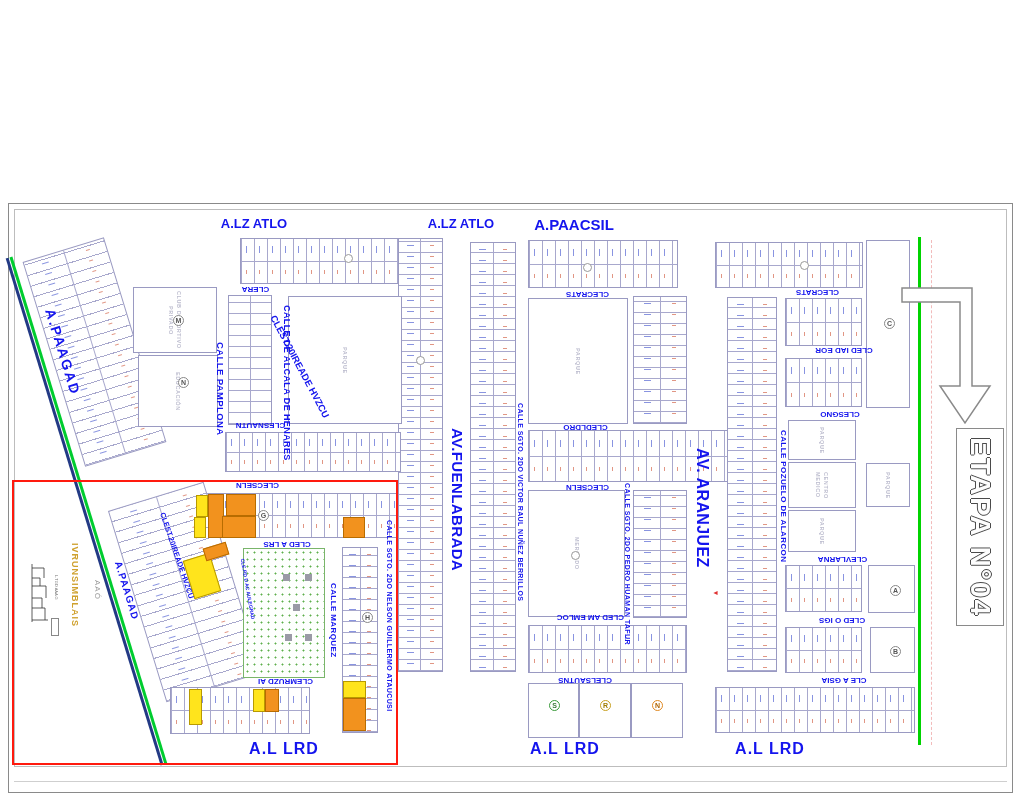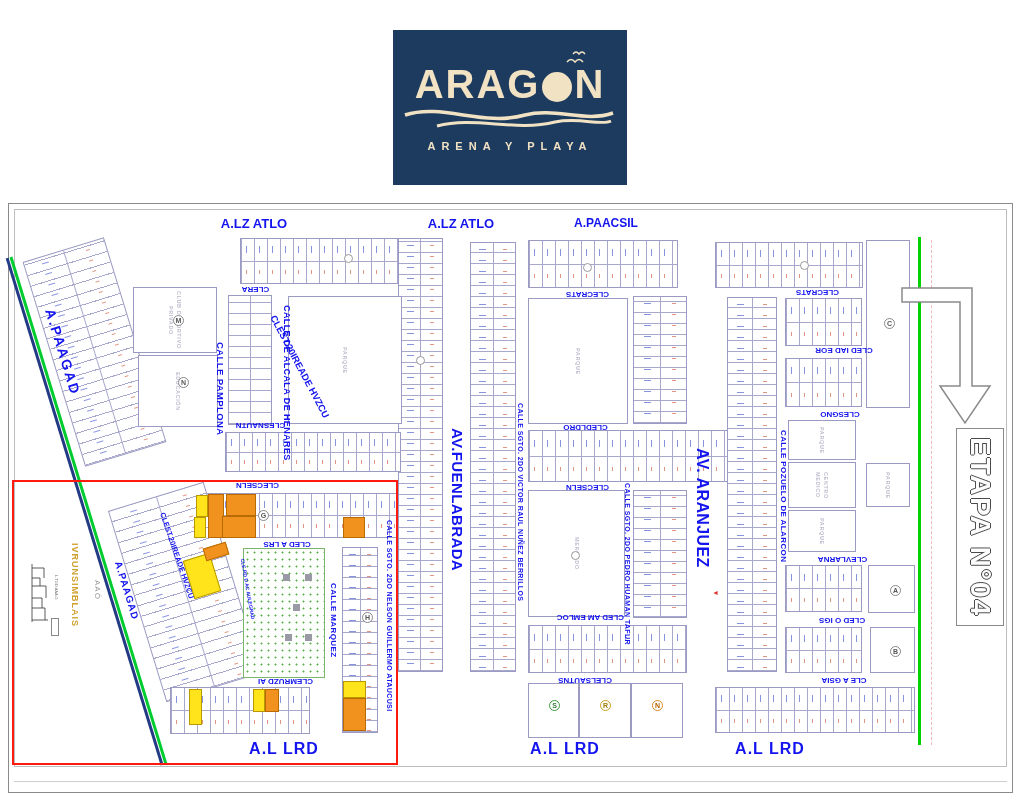--- a/index.html
+++ b/index.html
@@ -69,36 +69,20 @@
   .gold-v{position:absolute;left:70px;top:543px;writing-mode:vertical-rl;text-orientation:sideways;color:#cfa12f;font-weight:bold;font-size:9px;letter-spacing:1px;z-index:6;}
   .gray-v{position:absolute;left:93px;top:580px;writing-mode:vertical-rl;text-orientation:sideways;color:#9a9a9a;font-size:8px;letter-spacing:1px;z-index:6;}
   .tiny-v{position:absolute;left:54px;top:575px;writing-mode:vertical-rl;text-orientation:sideways;color:#777;font-size:4px;z-index:6;}
   .tinybox{position:absolute;left:51px;top:618px;width:8px;height:18px;border:.5px solid #888;z-index:6;box-sizing:border-box;}
 </style>
 </head>
 <body>
 
 <div id="page">
 
-  <div class="hlogo">
-    <div class="hlogo-title">
-      <span>ARAG</span>
-        <span class="hlogo-sun"></span>
-        <span>N</span>
-      <svg class="hlogo-birds" width="40" height="18" viewBox="0 0 40 18">
-        <path d="M20,14 q4,-5 8,0 q4,-5 8,0" stroke="#f2e2c4" stroke-width="1.6" fill="none"></path>
-        <path d="M26,6 q3,-4 6,0 q3,-4 6,0" stroke="#f2e2c4" stroke-width="1.4" fill="none"></path>
-      </svg>
-    </div>
-    <svg class="hlogo-waves" width="214" height="26" viewBox="0 0 214 26">
-      <path d="M2,9 C40,-3 80,21 122,9 C152,1 182,17 210,7" stroke="#f2e2c4" stroke-width="3.5" fill="none"></path>
-      <path d="M34,20 C72,10 112,26 152,16 C177,11 197,20 208,15" stroke="#f2e2c4" stroke-width="3" fill="none"></path>
-    </svg>
-    <div class="hlogo-tag">ARENA Y PLAYA</div>
-  </div>
 
   <div class="sheet"></div>
   <div class="inner"></div>
   <div class="bline"></div>
 
   <div class="diag">
       <div class="navy"></div>
       <div class="grn"></div>
     </div>
   <div class="greenline"></div>
@@ -194,21 +178,21 @@
   <div class="badge" style="left:362px;top:612px;">H</div>
   <div class="badge" style="left:258px;top:510px;">G</div>
   <div class="ring" style="left:571px;top:551px;"></div>
   <div class="ring" style="left:344px;top:254px;"></div>
   <div class="ring" style="left:583px;top:263px;"></div>
   <div class="ring" style="left:800px;top:261px;"></div>
   <div class="ring" style="left:416px;top:356px;"></div>
 
   <div class="ave" style="left:204px;top:216px;width:100px;font-size:13px;">A.LZ ATLO</div>
   <div class="ave" style="left:411px;top:216px;width:100px;font-size:13px;">A.LZ ATLO</div>
-  <div class="ave" style="left:556px;top:216px;width:100px;font-size:12px;">A.PAACSIL</div>
+  <div class="ave" style="left:524px;top:216px;width:100px;font-size:15px;">A.PAACSIL</div>
   <div class="ave" style="left:234px;top:740px;width:100px;font-size:16px;letter-spacing:1px;">A.L LRD</div>
   <div class="ave" style="left:515px;top:740px;width:100px;font-size:16px;letter-spacing:1px;">A.L LRD</div>
   <div class="ave" style="left:720px;top:740px;width:100px;font-size:16px;letter-spacing:1px;">A.L LRD</div>
   <div class="ave st-v" style="left:449px;top:428px;height:140px;font-size:15px;">AV.FUENLABRADA</div>
   <div class="ave st-v" style="left:693px;top:430px;height:155px;font-size:16px;">AV. ARANJUEZ</div>
   <div class="ave" style="left:-2px;top:344px;width:130px;font-size:14px;transform:rotate(73deg);letter-spacing:2px;">A.PAAGAD</div>
   <div class="ave" style="left:82px;top:585px;width:90px;font-size:10px;transform:rotate(73deg);letter-spacing:1px;">A.PAAGAD</div>
 
   <div class="ave st-v" style="left:215px;top:330px;height:118px;font-size:9.5px;">CALLE PAMPLONA</div>
   <div class="ave st-v" style="left:282px;top:300px;height:165px;font-size:9px;">CALLE DE ALCALA DE HENARES</div>

